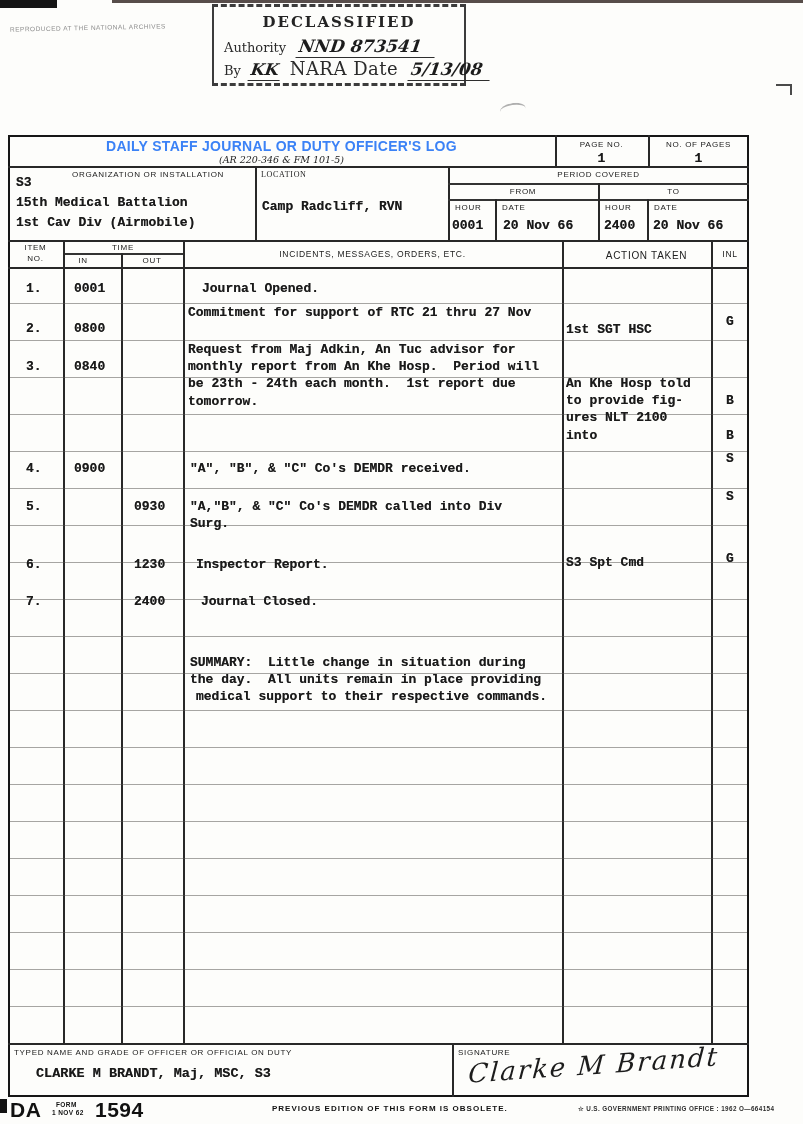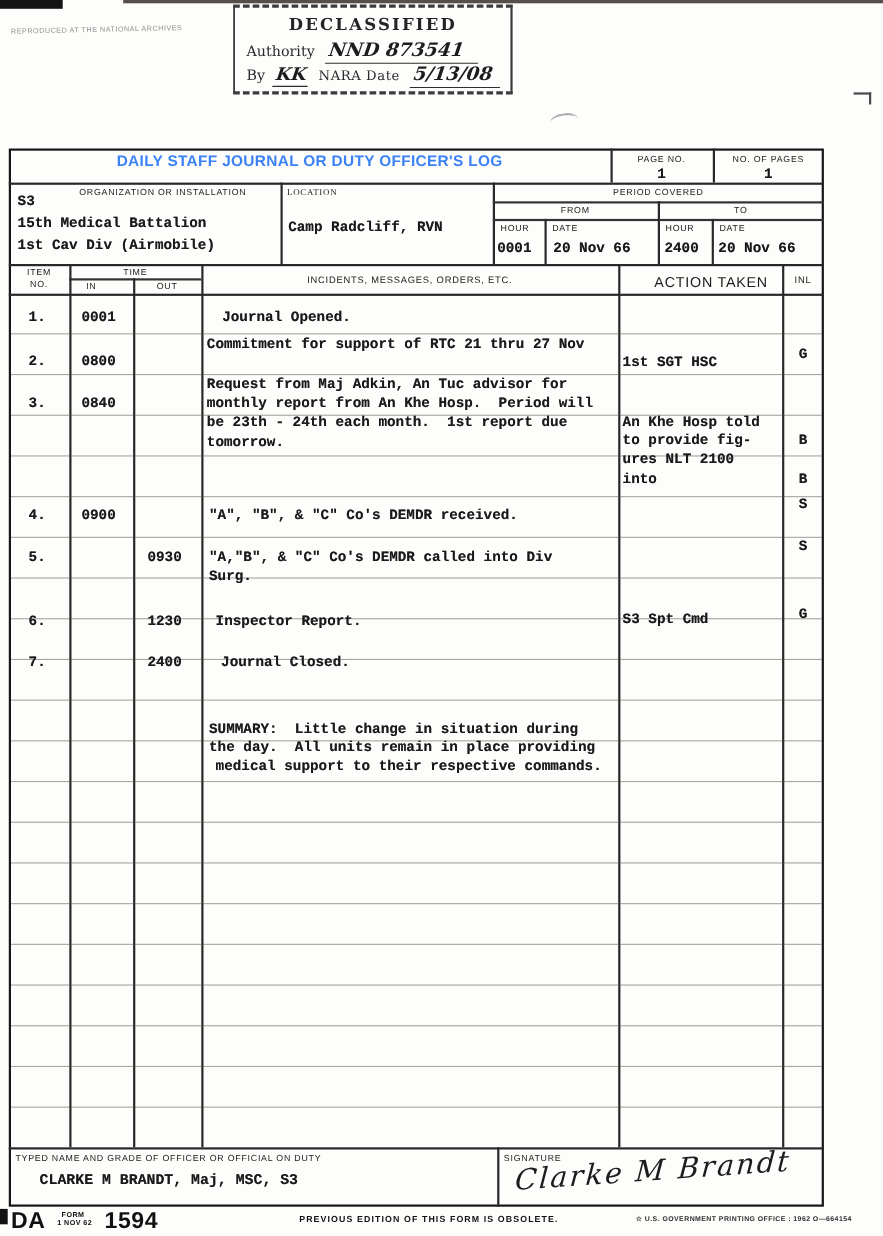--- a/index.html
+++ b/index.html
@@ -53,21 +53,21 @@
 
   <div class="stamp">
     <div class="serif" style="position:absolute;left:0;top:6px;width:100%;text-align:center;font-weight:700;font-size:15px;letter-spacing:2px;color:#242424;">DECLASSIFIED</div>
     <div class="abs" style="left:10px;top:29px;white-space:nowrap;">
       <span class="serif" style="font-size:13px;color:#2b2b2b;">Authority</span>
       <span class="hand uline" style="font-size:17px;margin-left:6px;padding:0 14px 1px 2px;">NND 873541</span>
     </div>
     <div class="abs" style="left:10px;top:51px;white-space:nowrap;">
       <span class="serif" style="font-size:13px;color:#2b2b2b;">By</span>
       <span class="hand uline" style="font-size:16px;margin:0 4px;padding:0 2px 1px;">KK</span>
-      <span class="serif" style="font-size:12px;color:#2b2b2b;letter-spacing:.5px;">NARA Date</span>
+      <span class="serif" style="font-size:18px;color:#2b2b2b;letter-spacing:.5px;">NARA Date</span>
       <span class="hand uline" style="font-size:17px;margin-left:6px;padding:0 8px 1px 2px;">5/13/08</span>
     </div>
   </div>
 
   <div class="abs" style="left:8px;top:135px;width:741px;height:962px;border:2px solid #161616;box-sizing:border-box;"></div>
 
   <div>
     <div class="hl" style="left:8px;top:166px;width:741px;"></div>
     <div class="vl" style="left:555px;top:135px;height:31px;"></div>
     <div class="vl" style="left:648px;top:135px;height:31px;"></div>
@@ -107,20 +107,21 @@
       <div class="rule" style="left: 10px; top: 784px; width: 737px;"></div>
       <div class="rule" style="left: 10px; top: 821px; width: 737px;"></div>
       <div class="rule" style="left: 10px; top: 858px; width: 737px;"></div>
       <div class="rule" style="left: 10px; top: 895px; width: 737px;"></div>
       <div class="rule" style="left: 10px; top: 932px; width: 737px;"></div>
       <div class="rule" style="left: 10px; top: 969px; width: 737px;"></div>
       <div class="rule" style="left: 10px; top: 1006px; width: 737px;"></div>
     </div>
 
   <div class="title">DAILY STAFF JOURNAL OR DUTY OFFICER'S LOG</div>
+  <div class="subtitle">(AR 220-346 &amp; FM 101-5)</div>
 
   <div class="lbl c" style="left:555px;top:141px;width:93px;">PAGE NO.</div>
   <div class="type" style="left:555px;top:152px;width:93px;text-align:center;">1</div>
   <div class="lbl c" style="left:648px;top:141px;width:101px;">NO. OF PAGES</div>
   <div class="type" style="left:648px;top:152px;width:101px;text-align:center;">1</div>
 
   <div class="lbl" style="left:25px;top:171px;margin-left:47px;">ORGANIZATION OR INSTALLATION</div>
   <div class="lbl" style="left:261px;top:171px;font-family:Liberation Serif, serif;">LOCATION</div>
   <div class="type" style="left:262px;top:200px;">Camp Radcliff, RVN</div>
 
@@ -135,21 +136,21 @@
   <div class="type" style="left:503px;top:219px;">20 Nov 66</div>
   <div class="type" style="left:604px;top:219px;">2400</div>
   <div class="type" style="left:653px;top:219px;">20 Nov 66</div>
 
   <div class="lbl c" style="left:8px;top:244px;width:55px;">ITEM</div>
   <div class="lbl c" style="left:8px;top:255px;width:55px;">NO.</div>
   <div class="lbl c" style="left:63px;top:244px;width:120px;">TIME</div>
   <div class="lbl c" style="left:63px;top:257px;width:40px;">IN</div>
   <div class="lbl c" style="left:121px;top:257px;width:62px;">OUT</div>
   <div class="lbl c" style="left:183px;top:250px;width:379px;font-size:8.5px;">INCIDENTS, MESSAGES, ORDERS, ETC.</div>
-  <div class="lbl c" style="left:562px;top:250px;width:169px;font-size:13px;">ACTION TAKEN</div>
+  <div class="lbl c" style="left:562px;top:250px;width:169px;font-size:10px;">ACTION TAKEN</div>
   <div class="lbl c" style="left:711px;top:250px;width:38px;font-size:8.5px;">INL</div>
 
   <div id="fill-layer">
       <div class="type" style="left: 16px; top: 176px;">S3</div>
       <div class="type" style="left: 16px; top: 196px;">15th Medical Battalion</div>
       <div class="type" style="left: 16px; top: 216px;">1st Cav Div (Airmobile)</div>
       <div class="type" style="left: 26px; top: 282px;">1.</div>
       <div class="type" style="left: 74px; top: 282px;">0001</div>
       <div class="type" style="left: 202px; top: 282px;">Journal Opened.</div>
       <div class="type" style="left: 26px; top: 322px;">2.</div>

